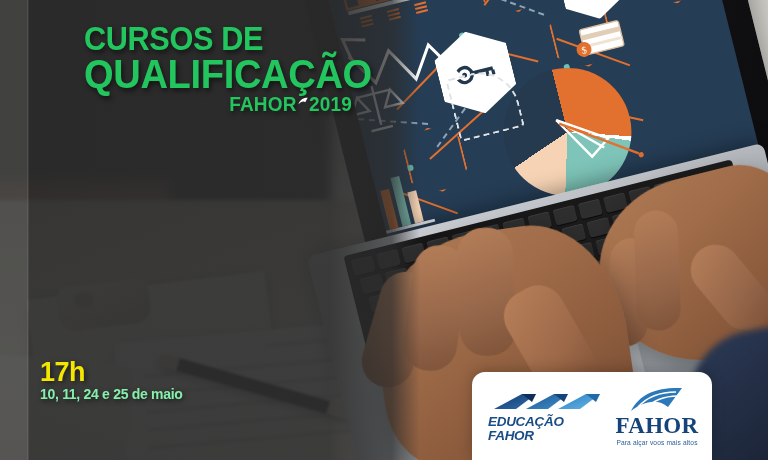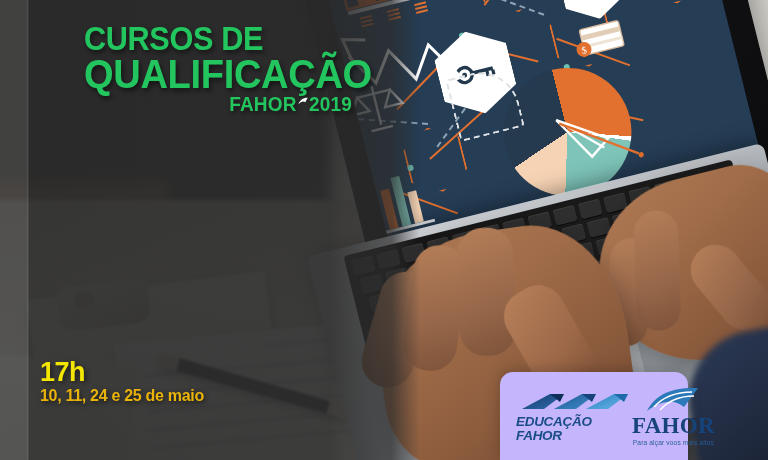--- a/index.html
+++ b/index.html
@@ -206,30 +206,30 @@
   .headline .h1 { font-size:47px; display:block; transform:scaleX(.92); transform-origin:0 50%; }
   .headline .h2 { font-size:47px; display:block; transform:scaleX(.92); transform-origin:0 50%; margin-top:3px; }
 
   .sched { left:40px; top:340px; width:350px;margin-top:18px; }
   .sched .hour {
     color:#F3E600; font-size:27px; font-weight:700; line-height:1.05; letter-spacing:-.5px;
     text-shadow:2px 2px 5px rgba(0,0,0,.55);
     font-family:"Liberation Sans Narrow","Liberation Sans",sans-serif;
   }
   .sched .line {
-    color:#eab308; font-size:16px; font-weight:700; line-height:1.26; letter-spacing:-.3px;
+    color:#86efac; font-size:14px; font-weight:700; line-height:1.26; letter-spacing:-.3px;
     text-shadow:1px 2px 5px rgba(0,0,0,.6);
     font-family:"Liberation Sans Narrow","Liberation Sans",sans-serif;
   }
 
   
   .logo-card {
-    position:absolute; left:472px; top:372px; width:188px; height:88px;
-    background:#c4b5fd; border-radius:13px 13px 0 0; z-index:30;
-    display:flex; align-items:center; box-shadow:0 -2px 14px rgba(0,0,0,.22);margin-left:28px;
+    position:absolute; left:472px; top:372px; width:240px; height:88px;
+    background:#ffffff; border-radius:13px 13px 0 0; z-index:30;
+    display:flex; align-items:center; box-shadow:0 -2px 14px rgba(0,0,0,.22);
   }
   .logo-ec { width:138px; padding-left:16px; }
   .ec-arrows { height:22px; position:relative; margin-bottom:3px; margin-left:4px; }
   .ec-text {
     color:#1a4d86; font-style:italic; font-weight:700; font-size:13.5px;
     line-height:1.02; letter-spacing:-.3px;
     font-family:"Liberation Sans Narrow","Liberation Sans",sans-serif;
   }
   .logo-fahor { width:100px; text-align:center; padding-right:6px; }
   .fahor-swoosh { height:26px; margin-bottom:1px; }

